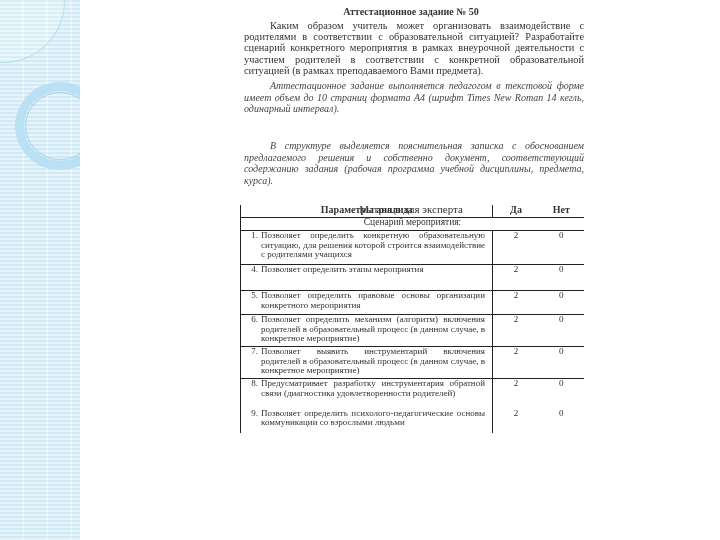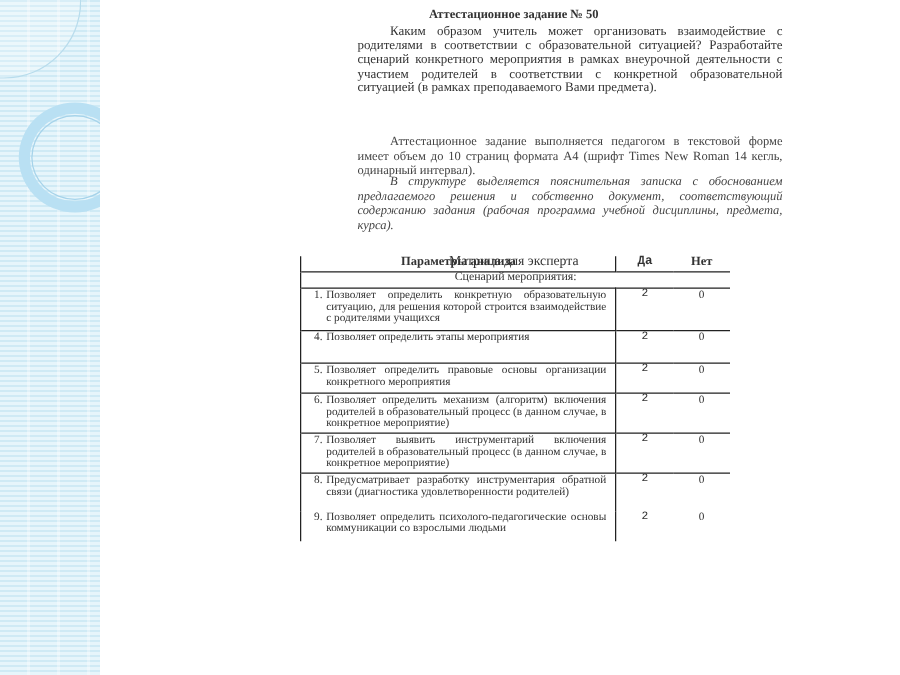--- a/index.html
+++ b/index.html
@@ -37,39 +37,39 @@
     border-radius:50%; border:1px solid #a6d3ea; box-sizing:border-box; z-index:1;
   }
 
   .doc { position:absolute; left:236px; top:0; width:350px; }
   .title {
     position:absolute; top:6px; left:0; width:350px; text-align:center;
     font-size:10px; font-weight:bold; color:#333;
   }
   .para {
     position:absolute; left:8px; width:340px; font-size:10.4px; line-height:11.2px;
-    text-align:justify; color:#333;margin-left:42px;
+    text-align:justify; color:#333;
   }
   .p1 { top:20px; text-indent:26px; }
-  .p2 { top:108px; text-indent:26px; color:#444; font-size:10px; line-height:11.5px; }
+  .p2 { top:80px; font-style:italic; text-indent:26px; color:#444; font-size:10px; line-height:11.5px; }
   .p3 { top:140px; font-style:italic; text-indent:26px; color:#444; font-size:10px; line-height:11.5px; }
 
   .matrix-title {
     position:absolute; top:203px; left:0; width:350px; text-align:center;
     font-size:11px; color:#333;
   }
   table.matrix {
     position:absolute; top:205px; left:4px; width:344px;
     border-collapse:collapse; font-size:9px; line-height:9.6px; color:#333;
   }
   table.matrix th, table.matrix td { padding:0 3px; vertical-align:top; }
   table.matrix th { font-weight:bold; font-size:10px; height:12px; }
   table.matrix td.c-param { width:246px; border-left:1.5px solid #222; border-right:1.5px solid #222; }
   table.matrix th.c-param { border-left:1.5px solid #222; border-right:1.5px solid #222; }
-  table.matrix td.c-yes, table.matrix th.c-yes { width:40px; text-align:center;font-family:Liberation Mono, monospace; }
+  table.matrix td.c-yes, table.matrix th.c-yes { width:40px; text-align:center; }
   table.matrix td.c-no, table.matrix th.c-no { width:40px; text-align:center; }
   tr.line-top > * { border-top:1.5px solid #222;margin-top:24px; }
   tr.section td { text-align:center; font-size:9.5px; height:12px; }
   .item-row .num { display:inline-block; width:14px; text-align:right; margin-right:3px; }
   .item-row .txt { display:inline-block; width:224px; vertical-align:top; text-align:justify; }
 </style>
 </head>
 <body>
 
 <div class="sidebar">

